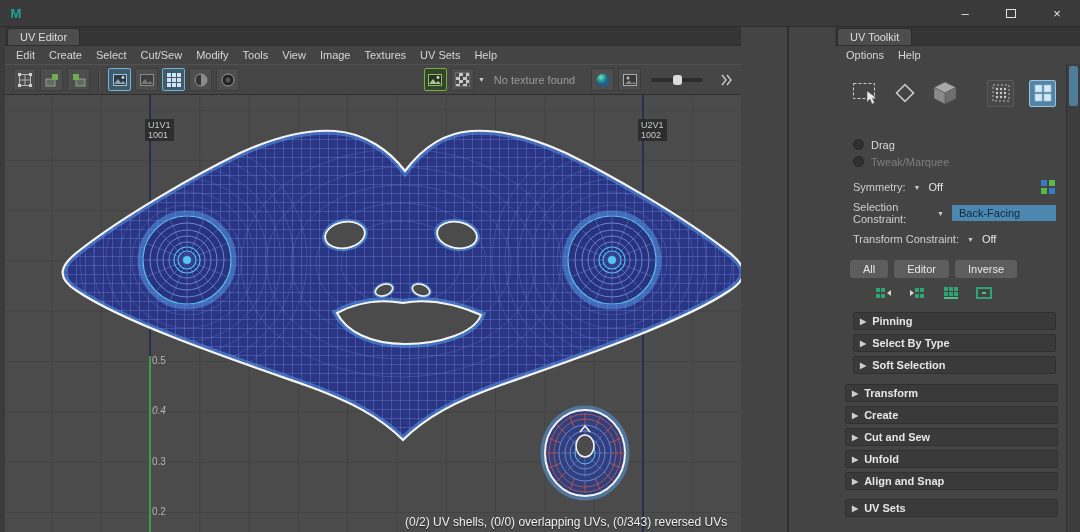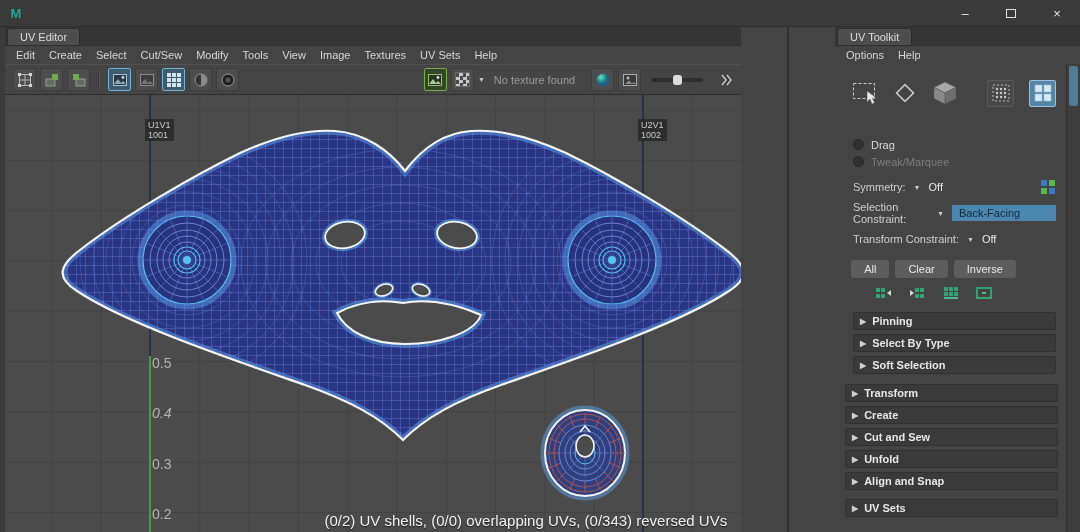--- a/index.html
+++ b/index.html
@@ -47,22 +47,22 @@
              background:repeating-conic-gradient(#c6c6c6 0 25%, #4a4a4a 0 50%); background-size:7px 7px; }
   .caret { font-size:7px; color:#c9c9c9; line-height:1; }
   .texture-label { color:#9b9b9b; margin:0 12px 0 5px; white-space:nowrap; }
   .slider { width:52px; height:4px; background:#2d2d2d; border-radius:2px; position:relative; margin:0 12px 0 6px; flex:0 0 auto; }
   .slider-handle { position:absolute; left:42%; top:-3px; width:9px; height:10px; background:#dcdcdc; border-radius:3px; }
 
   
   .viewport { flex:1; position:relative; background:#1d4ed8; overflow:hidden; }
   .viewport svg.canvas { position:absolute; inset:0; }
   .vp-label { position:absolute; background:rgba(40,40,40,0.85); color:#c8c8c8; font-size:9px; line-height:10px; padding:1px 3px; }
-  .axis-num { position:absolute; left:147px; color:#b4b4b4; font-size:14px; }
-  .vp-status { position:absolute; right:14px; bottom:3px; color:#f2f2f2; font-size:15px; white-space:nowrap;
+  .axis-num { position:absolute; left:147px; color:#b4b4b4; font-size:10px; }
+  .vp-status { position:absolute; right:14px; bottom:3px; color:#f2f2f2; font-size:12px; white-space:nowrap;
                text-shadow:0 1px 1px rgba(0,0,0,0.6); }
 
   
   .tk-body { flex:1; padding:2px 22px 4px 8px; }
   .tk-icons { display:flex; align-items:center; gap:13px; padding:8px 2px 0 8px; height:46px; }
   .tk-toggle { width:27px; height:27px; border:1px solid #5a5a5a; background:#484848; border-radius:2px;
                display:flex; align-items:center; justify-content:center; margin-left:2px; }
   .tk-toggle.selected { background:#5285a6; border-color:#9cc3dd; }
   .tk-toggle-spacer { flex:1; }
 
@@ -473,21 +473,21 @@
         </div>
         <div class="field-row">
           <span>Transform Constraint:</span>
           <span class="caret">▼</span>
           <span class="field-value">Off</span>
         </div>
       </div>
 
       <div class="btn-row">
         <button class="tk-btn">All</button>
-        <button class="tk-btn">Clear</button>
+        <button class="tk-btn">Editor</button>
         <button class="tk-btn">Inverse</button>
       </div>
 
       <div class="mini-icons">
         <svg width="17" height="14">
           <g fill="#2fa374">
               <rect x="1" y="2" width="4" height="4"></rect>
               <rect x="6" y="2" width="4" height="4"></rect>
               <rect x="1" y="8" width="4" height="4"></rect>
               <rect x="6" y="8" width="4" height="4"></rect>

